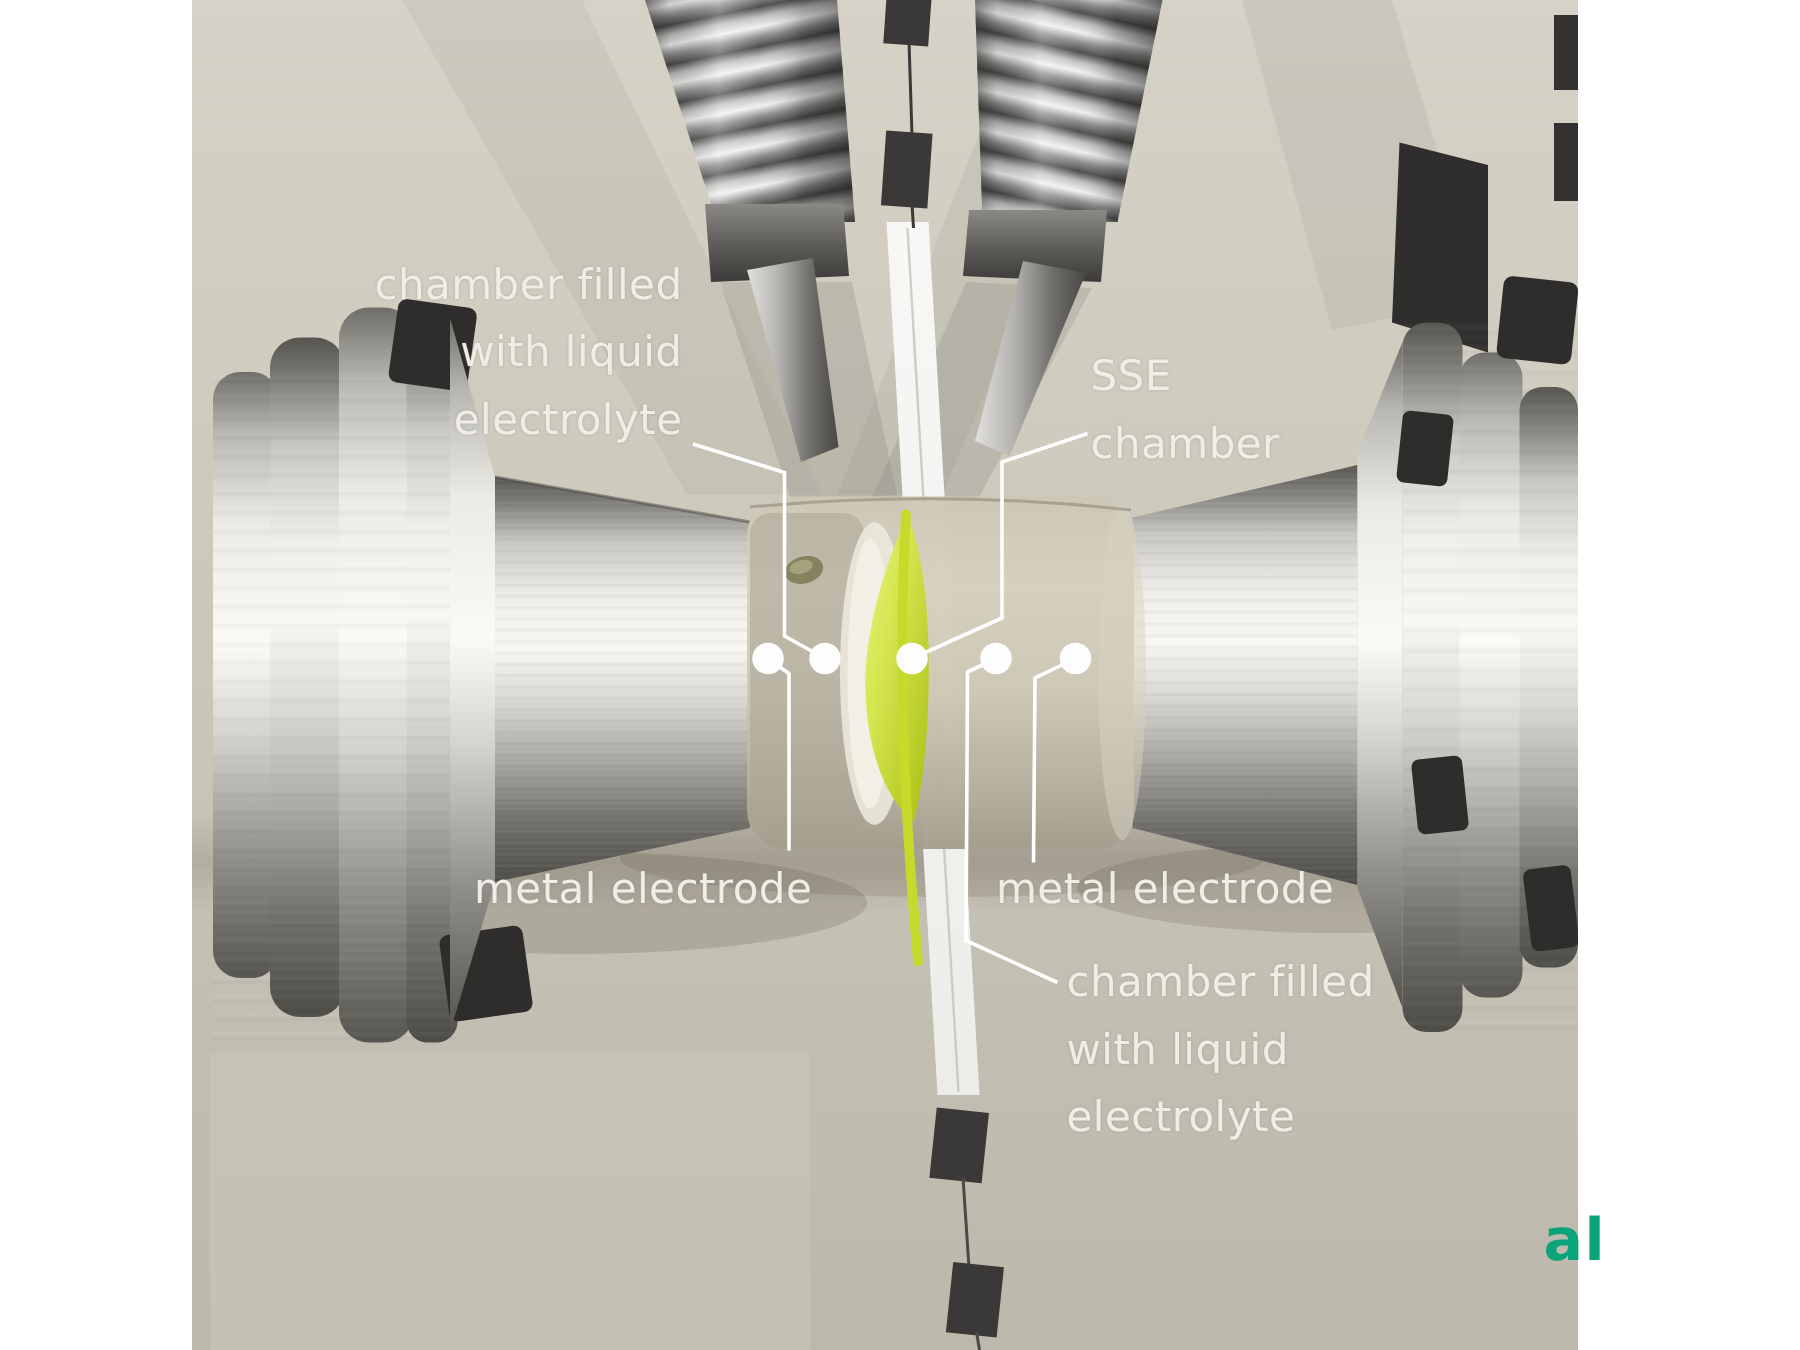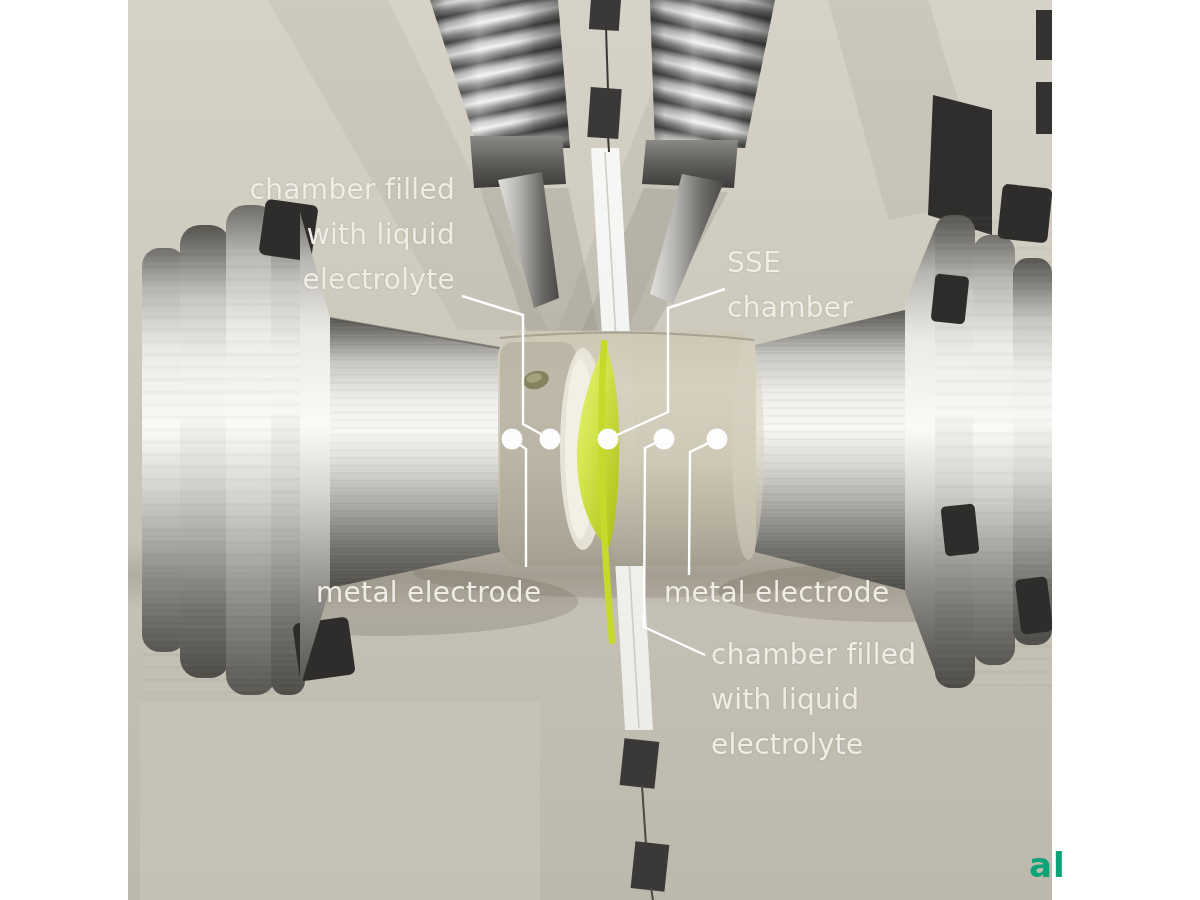--- a/index.html
+++ b/index.html
@@ -13,27 +13,27 @@
   }
   #scene svg{position:absolute;left:0;top:0;}
   .lbl{
     position:absolute;color:#f0ede7;font-size:28px;line-height:45px;
     letter-spacing:.3px;white-space:nowrap;
     text-shadow:0 0 2px rgba(120,115,100,.35);
   }
   .lbl span{display:block;}
   .lbl.right{text-align:right;}
   #label-chamber-top{right:745px;top:167px;}
-  #label-sse{left:727px;top:240px;}
+  #label-sse{left:727px;top:228px;}
   #label-electrode-left{left:316px;top:570px;}
   #label-electrode-right{left:664px;top:570px;}
   #label-chamber-bottom{left:711px;top:632px;}
   #watermark-fragment{
-    position:absolute;left:1029px;top:805px;font-size:34px;
-    color:#0ba378;font-weight:bold;letter-spacing:1px;margin-top:40px;
+    position:absolute;left:1029px;top:805px;font-size:39px;
+    color:#0ba378;font-weight:bold;letter-spacing:1px;
   }
 </style>
 </head>
 <body>
 
 <div id="scene">
 <svg width="924" height="900" viewBox="0 0 924 900">
   <defs>
     <linearGradient id="bgGrad" x1="0" y1="0" x2="0" y2="1">
       <stop offset="0" stop-color="#d6d2c7"></stop>

